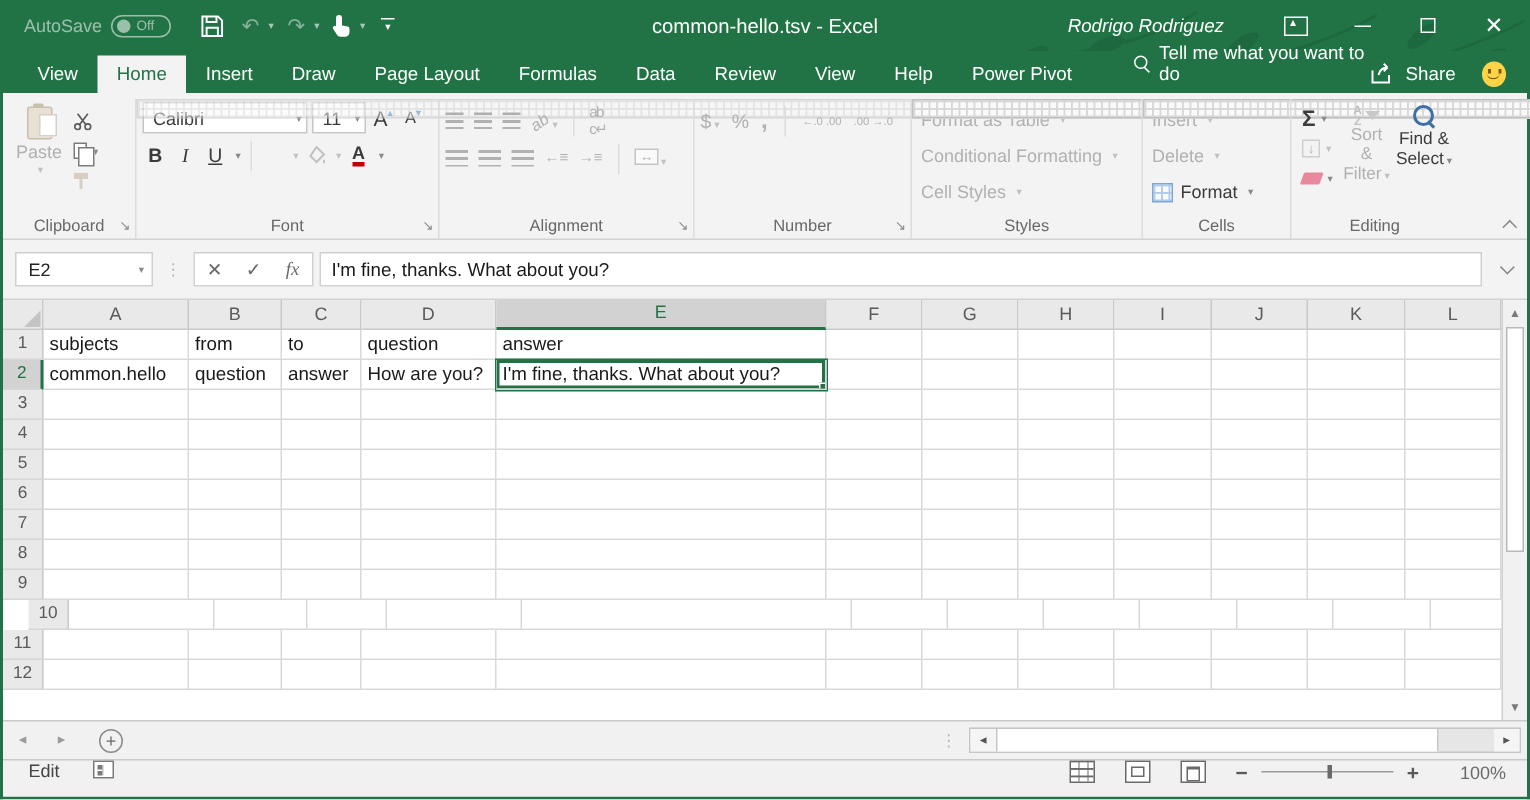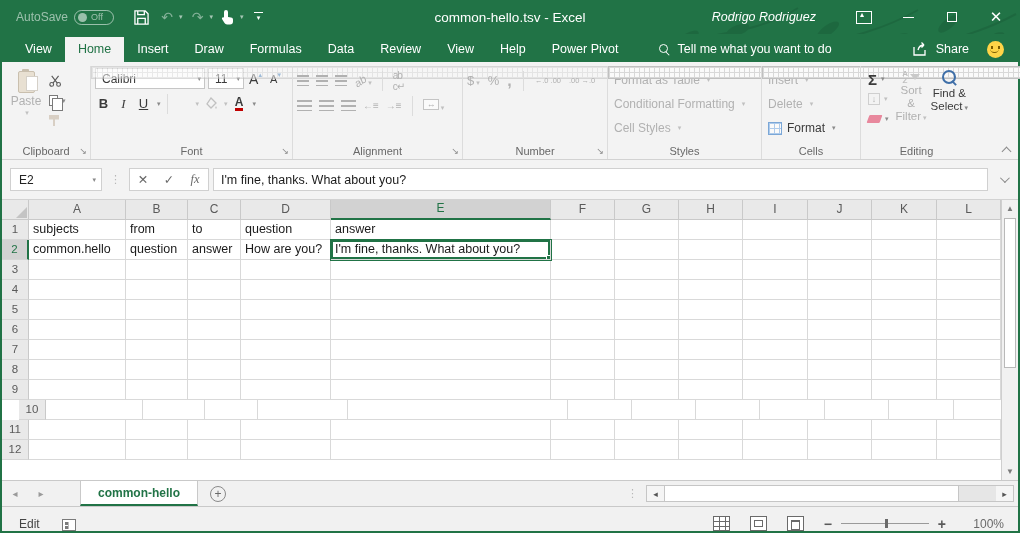--- a/index.html
+++ b/index.html
@@ -144,21 +144,21 @@
   .sheettab { margin-left:26px; padding:0 17px; background:#fff; border-left:1px solid #c9c9c9; border-right:1px solid #c9c9c9; border-bottom:2px solid #217346; display:flex; align-items:center; font-weight:bold; color:#217346; font-size:12px;}
   .newsheet { width:40px; display:flex; align-items:center; justify-content:center;}
   .plus-circ { width:16px; height:16px; border:1px solid #8a8a8a; border-radius:50%; color:#6a6a6a; font-size:12px; line-height:14px; text-align:center;}
   .hscroll-zone { margin-left:auto; display:flex; align-items:center; gap:4px; padding-right:4px;}
   .hscroll { width:368px; height:17px; background:#e6e6e6; border:1px solid #c6c6c6; display:flex; align-items:stretch;}
   .harrow { width:17px; display:flex; align-items:center; justify-content:center; font-size:9px; color:#555; background:#f5f5f5;}
   .hthumb { width:295px; background:#fff; border-left:1px solid #c6c6c6; border-right:1px solid #c6c6c6;}
   .hrest { flex:1; }
 
   
-  .statusbar { height:25px; background:#f1f1f1; border-top:1px solid #c9c9c9; display:flex; align-items:flex-end; flex:none; font-size:12px; color:#444;}
+  .statusbar { height:25px; background:#f1f1f1; border-top:1px solid #c9c9c9; display:flex; align-items:flex-start; flex:none; font-size:12px; color:#444;}
   .st-mode { margin-left:17px; }
   .macro-ico { width:14px; height:12px; border:1px solid #7a7a7a; margin-left:22px; position:relative; background:#fff;}
   .macro-ico::before { content:""; position:absolute; left:2px; top:2px; width:3px; height:3px; background:#7a7a7a; box-shadow:0 4px 0 #7a7a7a;}
   .macro-ico::after { content:""; position:absolute; right:2px; top:2px; width:4px; height:7px; border-left:1px solid #bbb;}
   .st-right { margin-left:auto; display:flex; align-items:center; gap:20px; margin-right:14px;}
   .view-ico { width:17px; height:15px; border:1px solid #6a6a6a; background:#fff; position:relative;}
   .view-ico.normal { background-image:linear-gradient(#6a6a6a 1px,transparent 1px),linear-gradient(90deg,#6a6a6a 1px,transparent 1px); background-size:6px 5px; background-position:-1px -1px;}
   .view-ico.pagelayout::after { content:""; position:absolute; inset:3px; border:1px solid #6a6a6a;}
   .view-ico.pagebreak::after { content:""; position:absolute; left:3px; right:3px; top:3px; height:7px; border:1px solid #6a6a6a; border-top-width:2px;}
   .zoomctl { display:flex; align-items:center; gap:9px; }
@@ -231,20 +231,21 @@
       <span class="tb-btn glyph-close">✕</span>
     </div>
   </div>
 
   <div class="tabbar">
     <div id="rtabs" style="display:flex; align-items:flex-end; padding-left:10px;">
         <div class="rtab">View</div>
         <div class="rtab active">Home</div>
         <div class="rtab">Insert</div>
         <div class="rtab">Draw</div>
+        <div class="rtab">Page Layout</div>
         <div class="rtab">Formulas</div>
         <div class="rtab">Data</div>
         <div class="rtab">Review</div>
         <div class="rtab">View</div>
         <div class="rtab">Help</div>
         <div class="rtab">Power Pivot</div>
       </div>
     <div class="tellme">
       <span class="mag-w"></span>
       <span>Tell me what you want to do</span>
@@ -656,23 +657,20 @@
       <span class="varrow">▲</span>
       <span class="vthumb"></span>
       <span class="vspacer"></span>
       <span class="varrow">▼</span>
     </div>
   </div>
 
   <div class="tabstrip">
     <span class="navarr">◂</span>
     <span class="navarr">▸</span>
-    <div class="sheettab">
-      <span>common-hello</span>
-    </div>
     <span class="newsheet">
         <span class="plus-circ">+</span>
       </span>
     <div class="hscroll-zone">
       <span class="dots">⋮</span>
       <div class="hscroll">
         <span class="harrow">◂</span>
         <span class="hthumb"></span>
         <span class="hrest"></span>
         <span class="harrow">▸</span>

